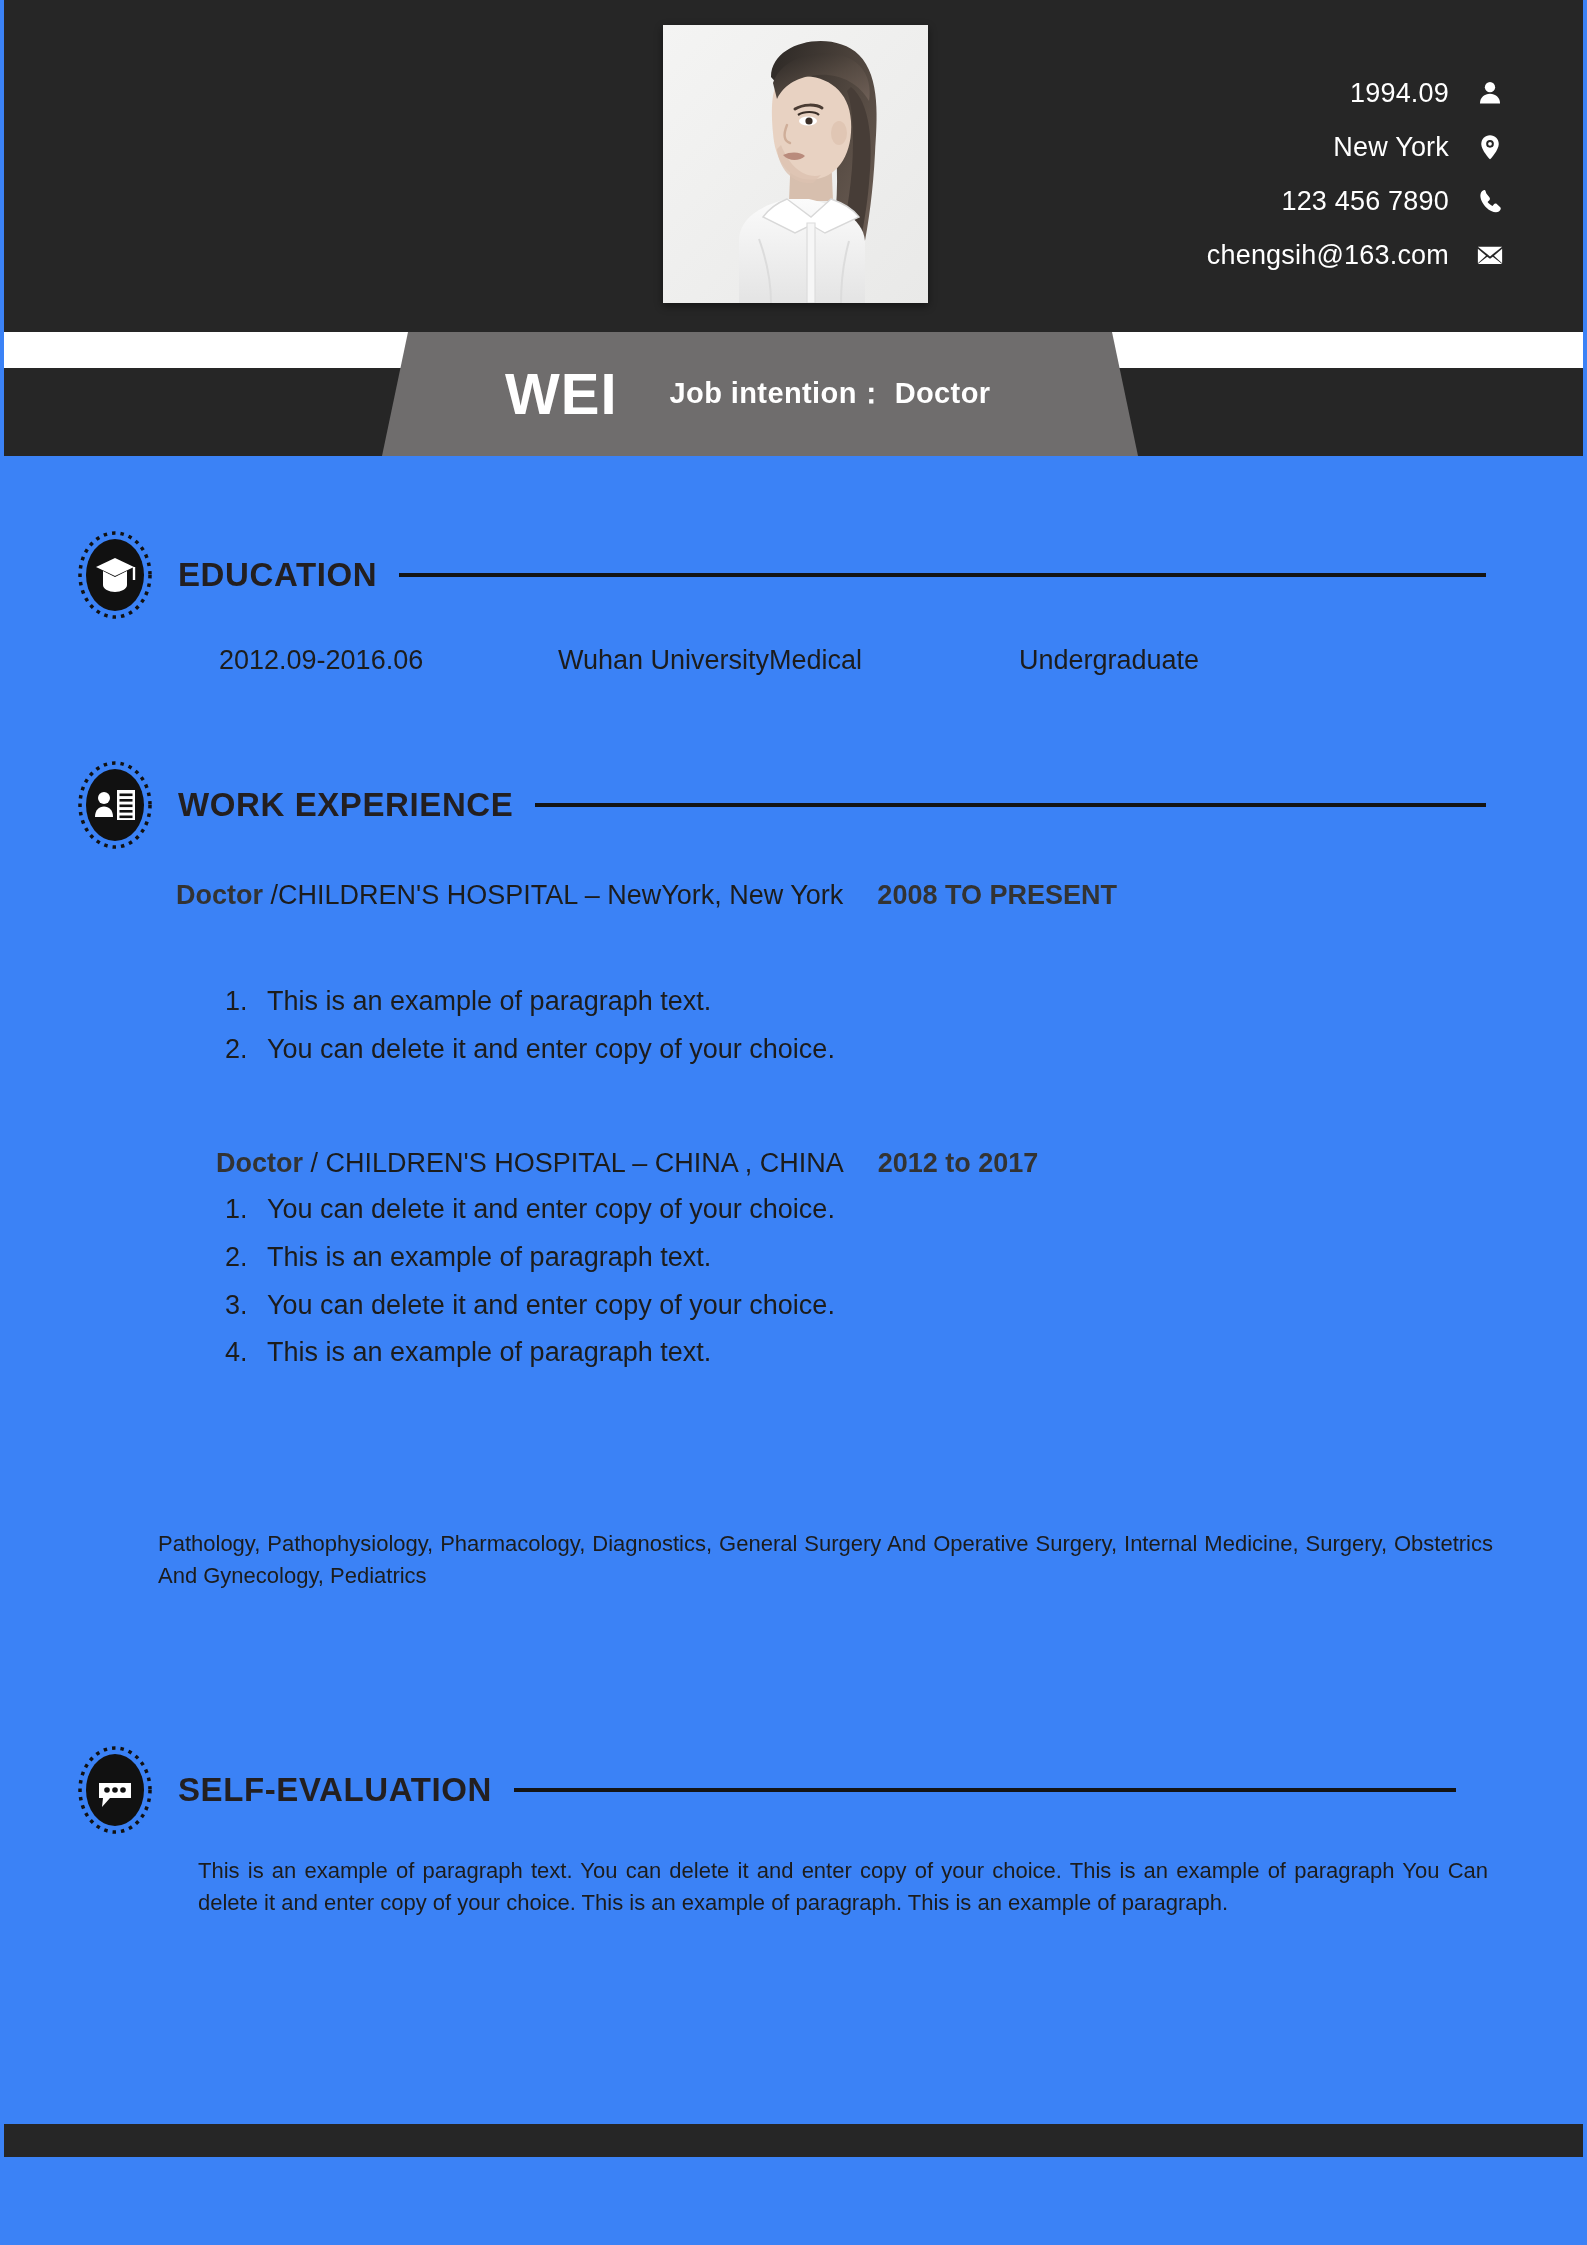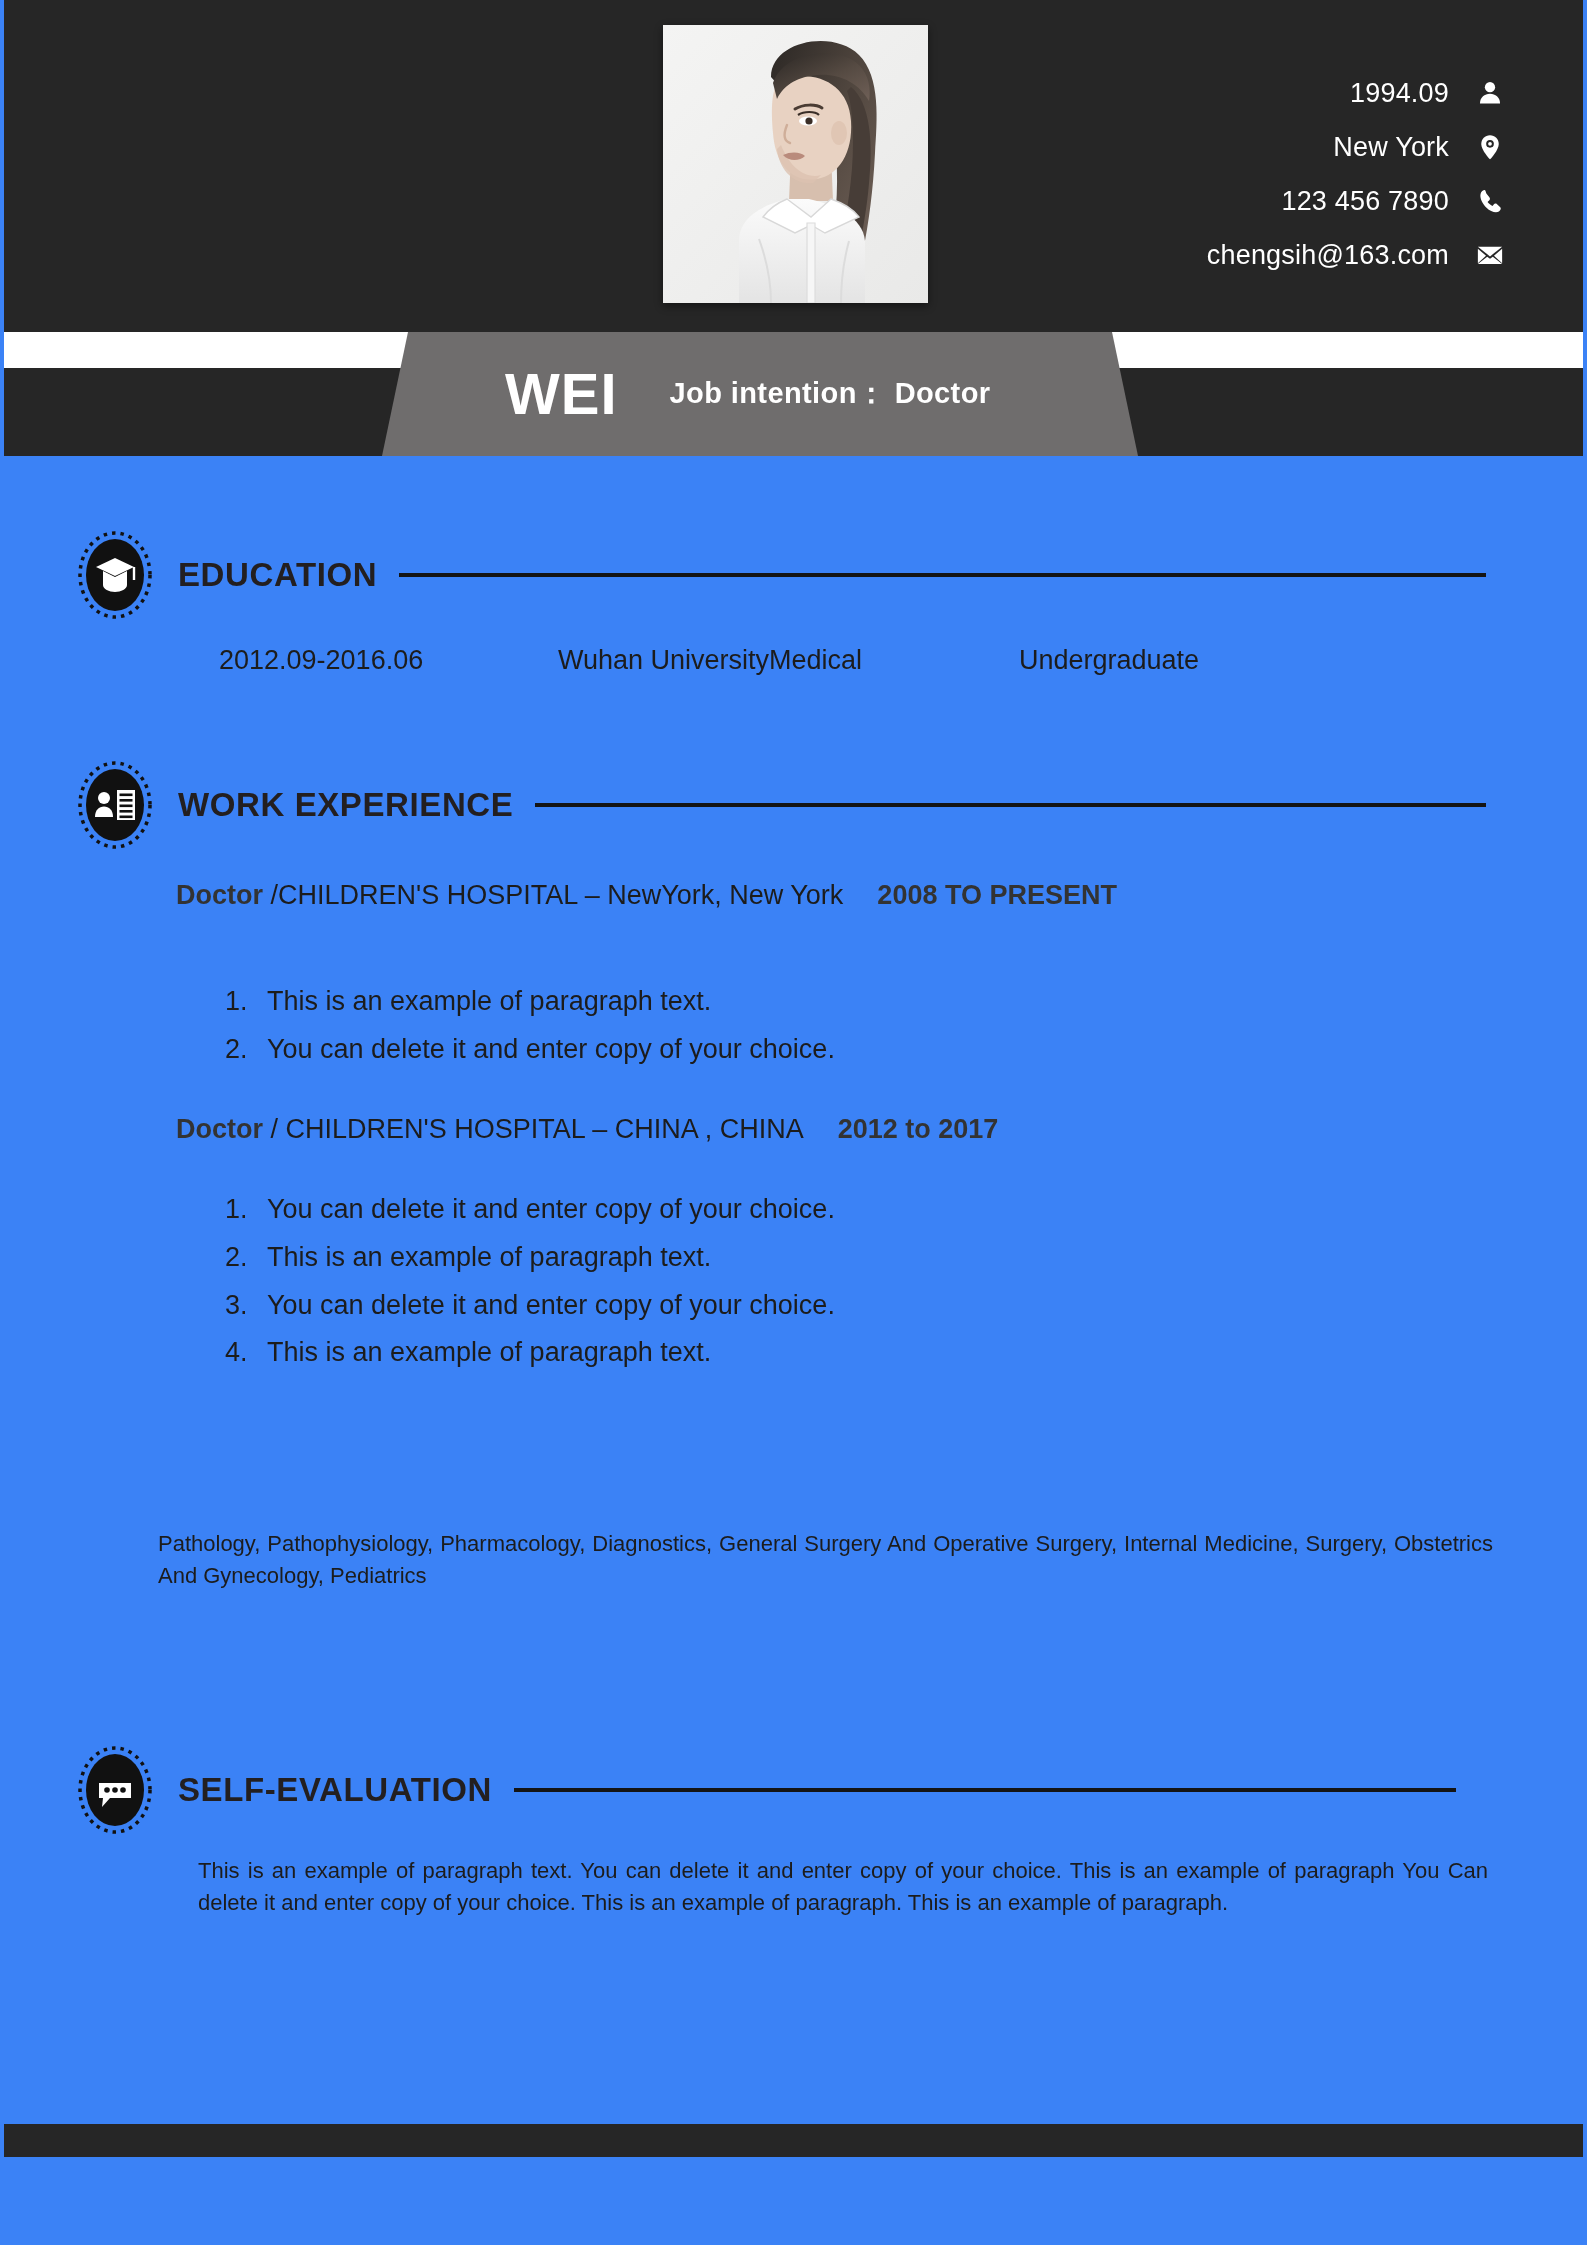--- a/index.html
+++ b/index.html
@@ -419,21 +419,21 @@
     <li>
       <span class="num">1.</span>
       <span>This is an example of paragraph text.</span>
     </li>
     <li>
       <span class="num">2.</span>
       <span>You can delete it and enter copy of your choice.</span>
     </li>
   </ul>
 
-  <div class="job-header" style="top:1114px;">
+  <div class="job-header" style="top:1148px;margin-left:40px;">
     <span class="job-role">Doctor</span><span class="job-company"> / CHILDREN'S HOSPITAL  –  CHINA , CHINA</span><span style="display:inline-block;width:34px;"></span><span class="job-dates">2012 to 2017</span>
   </div>
 
   <ul class="bullets" style="top:1193px;">
     <li>
       <span class="num">1.</span>
       <span>You can delete it and enter copy of your choice.</span>
     </li>
     <li>
       <span class="num">2.</span>

